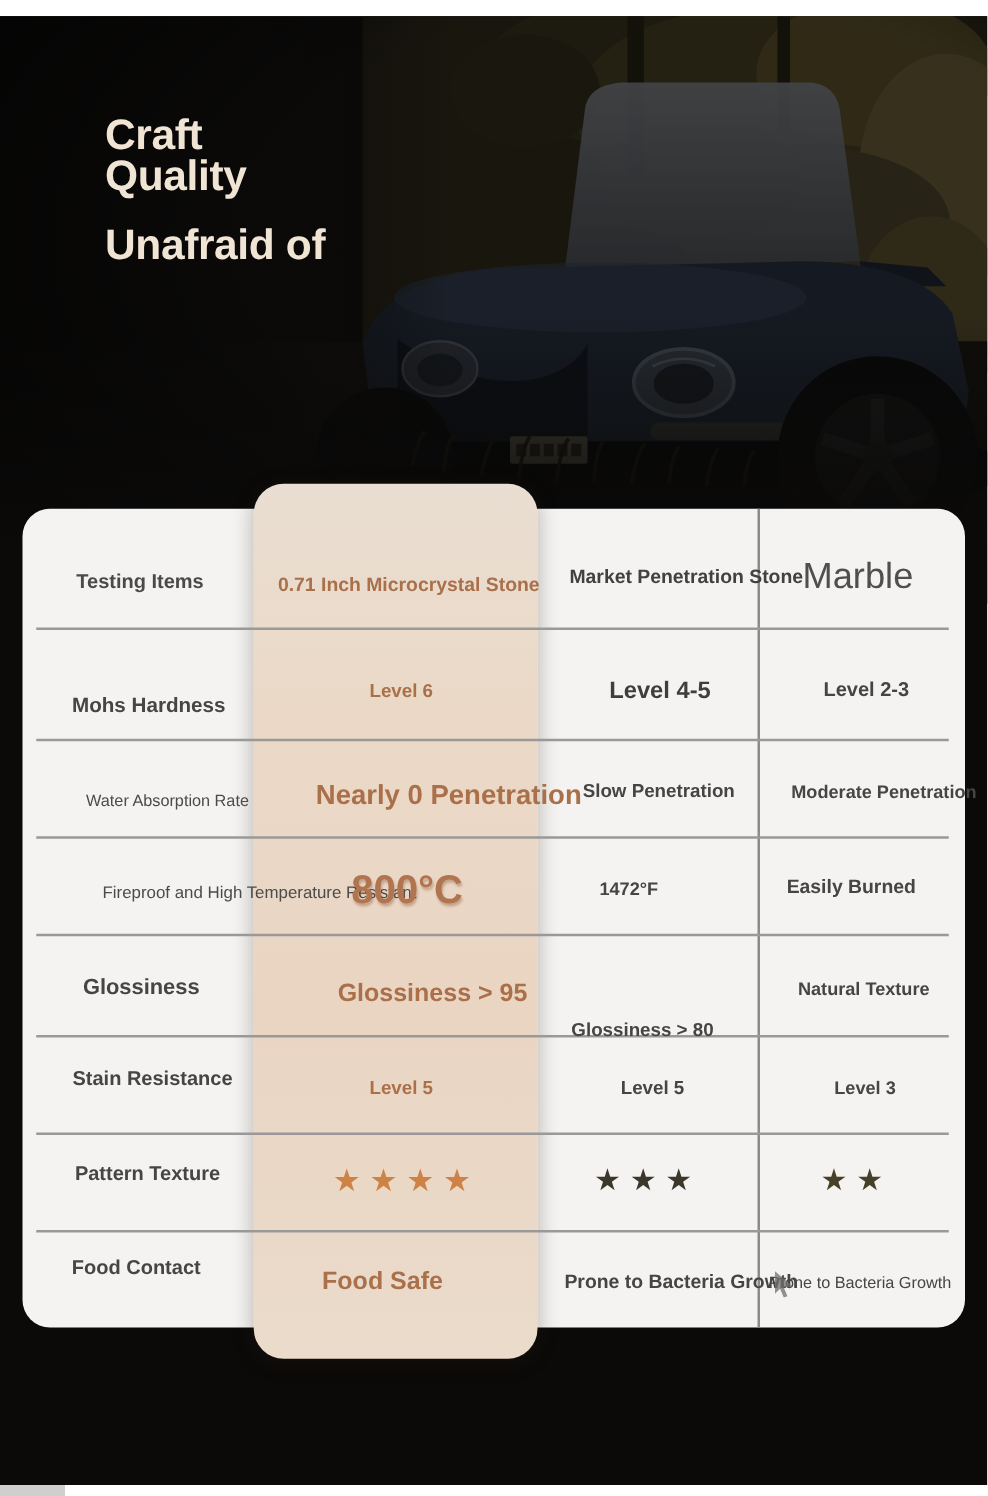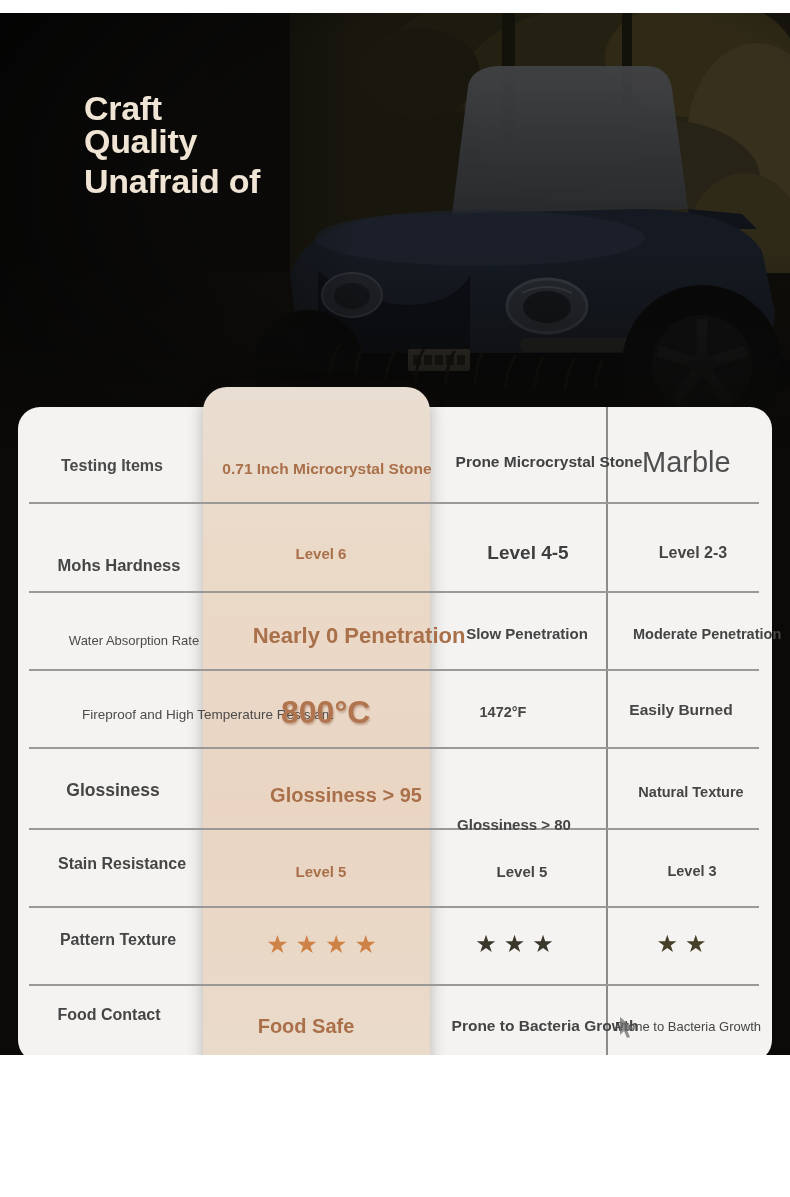--- a/index.html
+++ b/index.html
@@ -1,26 +1,26 @@
 <!DOCTYPE html>
 <html><head>
 <meta charset="utf-8">
 <style>
   html,body{margin:0;padding:0;background:#ffffff;}
   .page{
-    position:relative;width:790px;height:1055px;overflow:hidden;background:#ffffff;
+    position:relative;width:790px;height:1197px;overflow:hidden;background:#ffffff;
     font-family:"Liberation Sans","DejaVu Sans",sans-serif;
   }
   .stage{position:absolute;left:0;top:13px;width:790px;height:1175px;background:#0b0a09;}
   .hero-svg{position:absolute;left:0;top:13px;width:790px;height:470px;display:block;}
   .hero-title{
     position:absolute;left:84px;top:92px;z-index:3;
     font-size:34px;font-weight:700;line-height:33px;letter-spacing:-0.3px;color:#f0e4d4;
   }
-  .hero-title .gap{margin-top:7px;}
+  .hero-title .gap{margin-top:22px;}
   .hero-subtitle{
     position:absolute;left:84px;top:249px;z-index:3;
     font-size:16.5px;font-weight:400;line-height:18.5px;color:#fbfbfb;
   }
   
   .card{position:absolute;left:18px;top:407px;width:754px;height:655px;background:#f4f3f1;border-radius:22px;z-index:2;}
   .hicol{
     position:absolute;left:203px;top:387px;width:227px;height:700px;border-radius:24px;z-index:3;
     background:linear-gradient(180deg,#e9ded2 0%,#ebd9c7 25%,#ead5c3 60%,#eadbcb 100%);
     box-shadow:0 3px 16px rgba(40,25,12,0.30);
@@ -183,21 +183,21 @@
   <div class="hline hl1"></div>
   <div class="hline hl2"></div>
   <div class="hline hl3"></div>
   <div class="hline hl4"></div>
   <div class="hline hl5"></div>
   <div class="hline hl6"></div>
   <div class="hline hl7"></div>
 
   <div class="cell r0l">Testing Items</div>
   <div class="cell r0p brown">0.71 Inch Microcrystal Stone</div>
-  <div class="cell r0m">Prone Microcrystal Stone</div>
+  <div class="cell r0m">Market Penetration Stone</div>
   <div class="cell r0b la">Marble</div>
 
   <div class="cell r1l">Mohs Hardness</div>
   <div class="cell r1p brown">Level 6</div>
   <div class="cell r1m">Level 4-5</div>
   <div class="cell r1b">Level 2-3</div>
 
   <div class="cell r2l">Water Absorption Rate</div>
   <div class="cell r2p brown">Nearly 0 Penetration</div>
   <div class="cell r2m">Slow Penetration</div>

